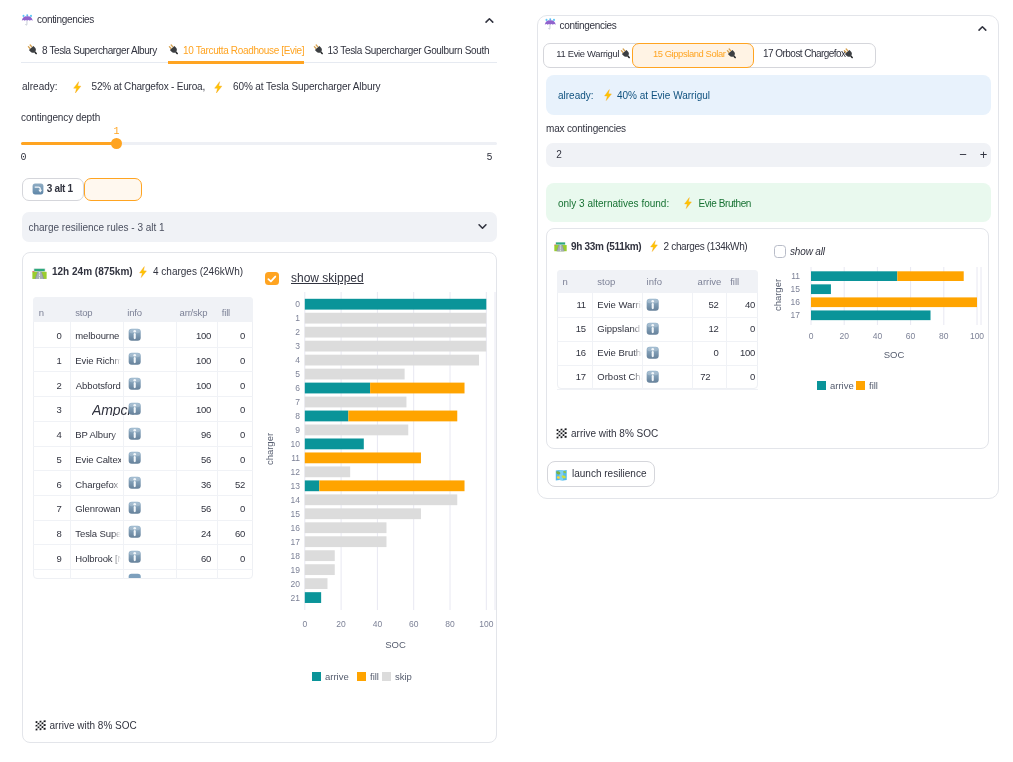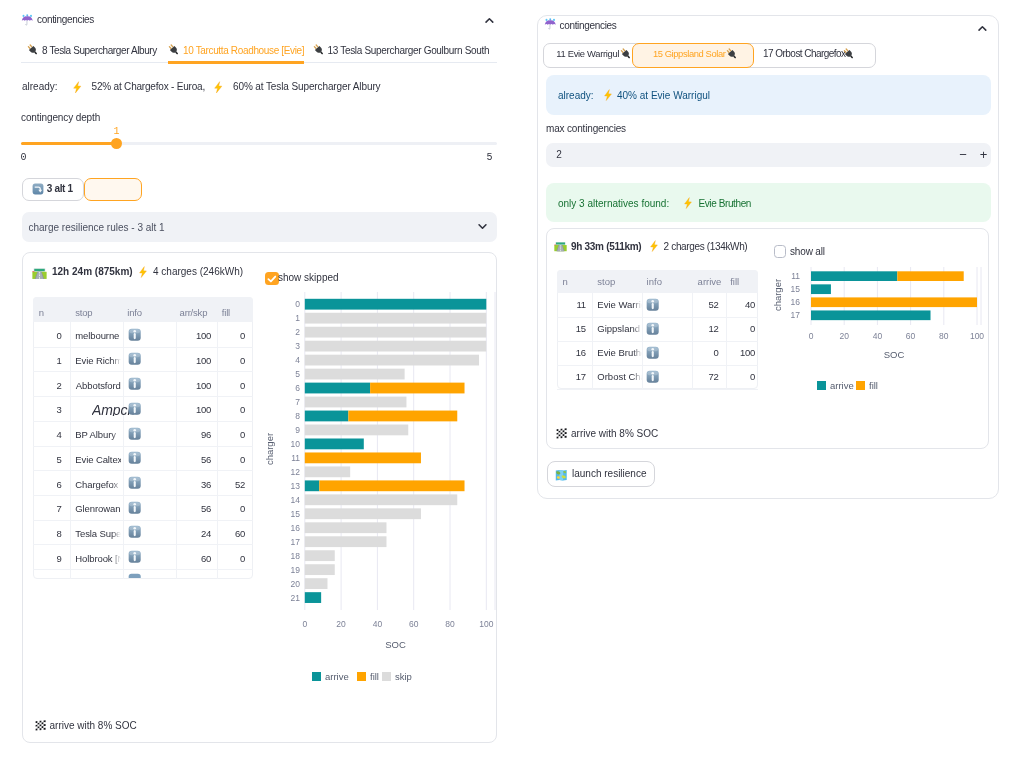--- a/index.html
+++ b/index.html
@@ -103,21 +103,21 @@
 </svg>
 <div class="t b" style="left:52px;top:265.8px;font-size:10px;color:#31333f;">12h 24m (875km)</div>
 <svg class="a" style="left:137px;top:265.9px" width="12" height="12" viewBox="0 0 16 16">
 <path d="M9.8 0.8 L3.4 9.2 L7.1 9.4 L5.6 15.4 L12.6 6.6 L8.6 6.4 Z" fill="#ffc400" stroke="#f5a623" stroke-width="0.5"></path>
   </svg>
 <div class="t" style="left:153px;top:265.8px;font-size:10px;color:#31333f;">4 charges (246kWh)</div>
 <div class="a" style="left:265px;top:271.7px;width:13.5px;height:13.5px;border-radius:3.5px;background:#ffa421;"></div>
 <svg class="a" style="left:265px;top:271.7px" width="13.5" height="13.5" viewBox="0 0 16 16">
     <path d="M4 8.4 L7 11.2 L12.2 5.4" stroke="#fff" stroke-width="2.1" fill="none" stroke-linecap="round" stroke-linejoin="round"></path>
   </svg>
-<div class="t" style="left:278px;top:272.2px;font-size:10px;color:#31333f;">show skipped</div>
+<div class="t" style="left:291px;top:272.2px;font-size:12px;color:#31333f;text-decoration:underline;">show skipped</div>
 <div class="a" style="left:33px;top:297px;width:220px;height:282px;background:#fff;border:1px solid #eef0f4;border-radius:4px;overflow:hidden;"></div>
 <div class="a" style="left:33px;top:297px;width:220px;height:25px;background:#f0f2f6;border-radius:4px;border-bottom-left-radius:0;border-bottom-right-radius:0;"></div>
 <div class="t" style="left:38.7px;top:306.5px;font-size:9.5px;color:#7d8297;letter-spacing:-0.2px;">n</div>
 <div class="t" style="left:75.3px;top:306.5px;font-size:9.5px;color:#7d8297;letter-spacing:-0.2px;">stop</div>
 <div class="t" style="left:127.3px;top:306.5px;font-size:9.5px;color:#7d8297;letter-spacing:-0.2px;">info</div>
 <div class="t" style="left:179.6px;top:306.5px;font-size:9.5px;color:#7d8297;letter-spacing:-0.2px;">arr/skp</div>
 <div class="t" style="left:221.8px;top:306.5px;font-size:9.5px;color:#7d8297;letter-spacing:-0.2px;">fill</div>
 <div class="a" style="left:69.5px;top:297px;width:1px;height:282px;background:#f0f2f6;"></div>
 <div class="a" style="left:122.5px;top:297px;width:1px;height:282px;background:#f0f2f6;"></div>
 <div class="a" style="left:175.5px;top:297px;width:1px;height:282px;background:#f0f2f6;"></div>
@@ -471,21 +471,21 @@
     <rect x="7.65" y="9" width="0.7" height="1.8" fill="#fff"></rect>
     <rect x="7.65" y="11.8" width="0.7" height="2" fill="#fff"></rect>
 <rect x="0.4" y="5.6" width="2.2" height="0.9" fill="#e05d4f"></rect>
 </svg>
 <div class="t b" style="left:571px;top:240.7px;font-size:10px;color:#31333f;letter-spacing:-0.3px;">9h 33m (511km)</div>
 <svg class="a" style="left:648px;top:240.4px" width="12" height="12" viewBox="0 0 16 16">
 <path d="M9.8 0.8 L3.4 9.2 L7.1 9.4 L5.6 15.4 L12.6 6.6 L8.6 6.4 Z" fill="#ffc400" stroke="#f5a623" stroke-width="0.5"></path>
   </svg>
 <div class="t" style="left:663.6px;top:240.7px;font-size:10px;color:#31333f;letter-spacing:-0.35px;">2 charges (134kWh)</div>
 <div class="a" style="left:773.5px;top:245.3px;width:12.5px;height:12.5px;border-radius:3.5px;background:#fff;border:1px solid #b8bcc8;"></div>
-<div class="t" style="left:790px;top:245.6px;font-size:10px;color:#31333f;letter-spacing:-0.15px;">show all</div>
+<div class="t" style="left:790px;top:245.6px;font-size:10px;color:#31333f;letter-spacing:-0.15px;font-style:italic;">show all</div>
 <div class="a" style="left:556.7px;top:270px;width:201.3px;height:119px;background:#fff;border:1px solid #eef0f4;border-radius:4px;"></div>
 <div class="a" style="left:556.7px;top:270px;width:201.3px;height:23px;background:#f0f2f6;border-radius:4px;border-bottom-left-radius:0;border-bottom-right-radius:0;"></div>
 <div class="t" style="left:562.6px;top:275.8px;font-size:9.5px;color:#7d8297;">n</div>
 <div class="t" style="left:597.3000000000001px;top:275.8px;font-size:9.5px;color:#7d8297;">stop</div>
 <div class="t" style="left:646.6px;top:275.8px;font-size:9.5px;color:#7d8297;">info</div>
 <div class="t" style="left:697.6px;top:275.8px;font-size:9.5px;color:#7d8297;">arrive</div>
 <div class="t" style="left:730.2px;top:275.8px;font-size:9.5px;color:#7d8297;">fill</div>
 <div class="a" style="left:591.7px;top:270px;width:1px;height:119px;background:#f0f2f6;"></div>
 <div class="a" style="left:642.3000000000001px;top:270px;width:1px;height:119px;background:#f0f2f6;"></div>
 <div class="a" style="left:692.2px;top:270px;width:1px;height:119px;background:#f0f2f6;"></div>
@@ -549,21 +549,21 @@
       <linearGradient id="ig646_370" x1="0" y1="0" x2="0" y2="1">
         <stop offset="0" stop-color="#94b3cb"></stop>
         <stop offset="1" stop-color="#66819a"></stop>
       </linearGradient>
     </defs>
 <rect x="0.8" y="0.8" width="14.4" height="14.4" rx="3.6" fill="url(#ig646_370)"></rect>
 <rect x="1.6" y="1.4" width="12.8" height="5" rx="2.4" fill="#ffffff" opacity="0.22"></rect>
 <rect x="6.8" y="6.1" width="2.5" height="7.2" rx="1.25" fill="#f2f7fa"></rect>
 <ellipse cx="8.05" cy="3.9" rx="1.55" ry="1.45" fill="#f2f7fa"></ellipse>
   </svg>
-<div class="t" style="left:692.2px;top:371.4px;width:26.19999999999999px;text-align:right;font-size:9.5px;color:#31333f;letter-spacing:-0.3px;">72</div>
+<div class="t" style="left:692.2px;top:371.4px;width:26.19999999999999px;text-align:center;font-size:9.5px;color:#31333f;letter-spacing:-0.3px;">72</div>
 <div class="t" style="left:725.9000000000001px;top:371.4px;width:29.100000000000023px;text-align:right;font-size:9.5px;color:#31333f;letter-spacing:-0.3px;">0</div>
 <svg class="a" style="left:768px;top:262px" width="230" height="135" viewBox="0 0 230 135">
     <line x1="43.0" y1="5" x2="43.0" y2="63" stroke="#e8e8f2" stroke-width="1"></line>
     <line x1="76.2" y1="5" x2="76.2" y2="63" stroke="#e8e8f2" stroke-width="1"></line>
     <line x1="109.4" y1="5" x2="109.4" y2="63" stroke="#e8e8f2" stroke-width="1"></line>
     <line x1="142.6" y1="5" x2="142.6" y2="63" stroke="#e8e8f2" stroke-width="1"></line>
     <line x1="175.8" y1="5" x2="175.8" y2="63" stroke="#e8e8f2" stroke-width="1"></line>
     <line x1="209.0" y1="5" x2="209.0" y2="63" stroke="#e8e8f2" stroke-width="1"></line>
     <line x1="213" y1="5" x2="213" y2="63" stroke="#e8e8f2" stroke-width="1"></line>
     <rect x="43.00" y="9.30" width="86.32" height="9.7" fill="#0a9499"></rect>

